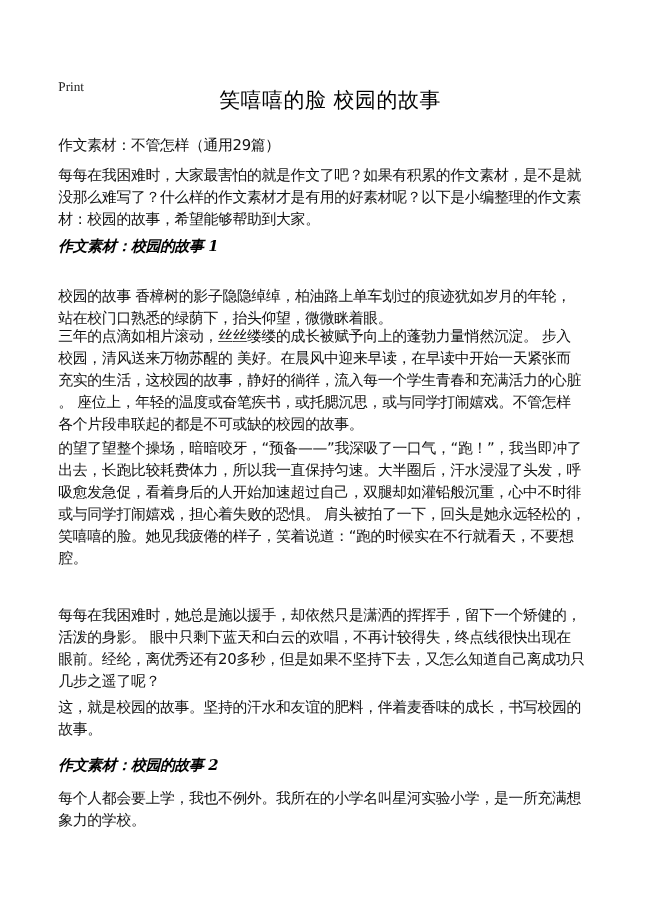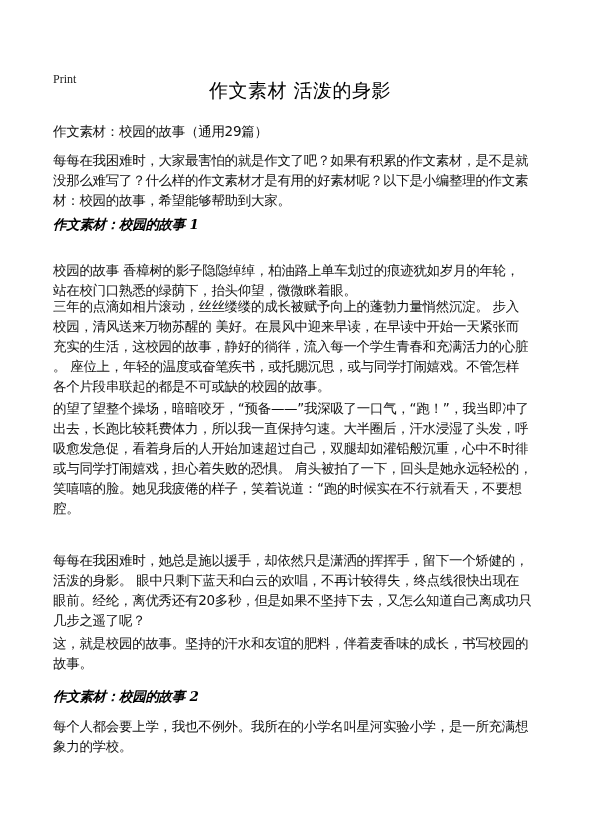--- a/index.html
+++ b/index.html
@@ -31,23 +31,23 @@
       font-family: "DejaVu Serif", "Liberation Serif", serif;
       font-weight: bold; font-size: 13.5px; line-height: 20px; margin: 0;
       letter-spacing: -0.3px; color: #000; font-style: italic;
     }
   </style>
 </head>
 <body>
 
 <a class="print-link">Print</a>
 
-<h1 class="title">作文素材 活泼的身影</h1>
+<h1 class="title">笑嘻嘻的脸 校园的故事</h1>
 
-<p class="subtitle">作文素材：校园的故事（通用29篇）</p>
+<p class="subtitle">作文素材：不管怎样（通用29篇）</p>
 
 <div class="block para" style="top:150px">
   <span class="line">每每在我困难时，大家最害怕的就是作文了吧？如果有积累的作文素材，是不是就</span>
   <span class="line">没那么难写了？什么样的作文素材才是有用的好素材呢？以下是小编整理的作文素</span>
   <span class="line">材：校园的故事，希望能够帮助到大家。</span>
 </div>
 
 <h2 class="block heading" style="top:214px">作文素材：校园的故事 1</h2>
 
 <div class="block para" style="top:260px">

